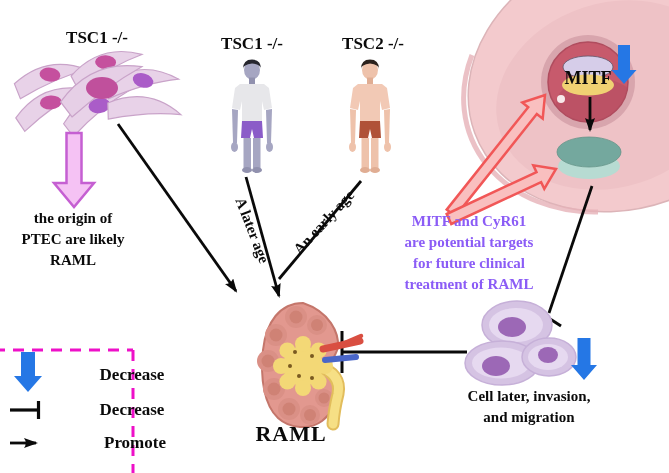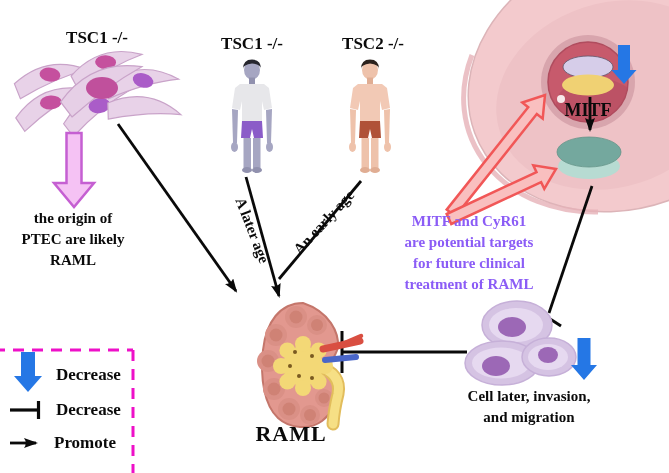--- a/index.html
+++ b/index.html
@@ -9,21 +9,21 @@
   }
   #art{position:absolute;left:0;top:0;width:669px;height:473px;}
   .lbl{position:absolute;font-weight:bold;text-align:center;line-height:1.25;white-space:nowrap;}
   .genotype{font-size:17px;}
   .ptec{font-size:22px;letter-spacing:1px;}
   .caption{font-size:15px;line-height:21px;white-space:normal;}
   .raml{font-size:22px;letter-spacing:1px;}
   .mitf{font-size:18px;}
   .cyr61{font-size:16px;}
   .rednote{font-size:15px;line-height:21px;color:#8b5cf6;white-space:normal;}
-  .legend-label{font-size:17px;text-align:left;}
+  .legend-label{font-size:17px;text-align:center;margin-left:36px;}
   .rot{transform-origin:50% 50%;font-size:15px;}
 </style>
 </head>
 <body>
 
 <div id="stage">
 
   <svg id="art" viewBox="0 0 669 473">
     <defs>
       <marker id="ah" markerUnits="userSpaceOnUse" markerWidth="18" markerHeight="14" refX="12" refY="5" orient="auto">
@@ -213,21 +213,21 @@
     <div>PTEC are likely</div>
     <div>RAML</div>
   </div>
 
   <div class="lbl genotype" style="left:206px;top:33px;width:92px;">TSC1 -/-</div>
   <div class="lbl genotype" style="left:327px;top:33px;width:92px;">TSC2 -/-</div>
 
   <div class="lbl rot" style="left:202px;top:221px;width:100px;transform:rotate(69deg);">A later age</div>
   <div class="lbl rot" style="left:268px;top:213px;width:112px;transform:rotate(-47deg);">An early age</div>
 
-  <div class="lbl mitf" style="left:553px;top:67px;width:70px;margin-top:32px;">MITF</div>
+  <div class="lbl mitf" style="left:553px;top:67px;width:70px;">MITF</div>
 
   <div class="lbl rednote" style="left:383px;top:211px;width:172px;">
     <div>MITF and CyR61</div>
     <div>are potential targets</div>
     <div>for future clinical</div>
     <div>treatment of RAML</div>
   </div>
 
   <div class="lbl raml" style="left:252px;top:420px;width:78px;">RAML</div>
 

